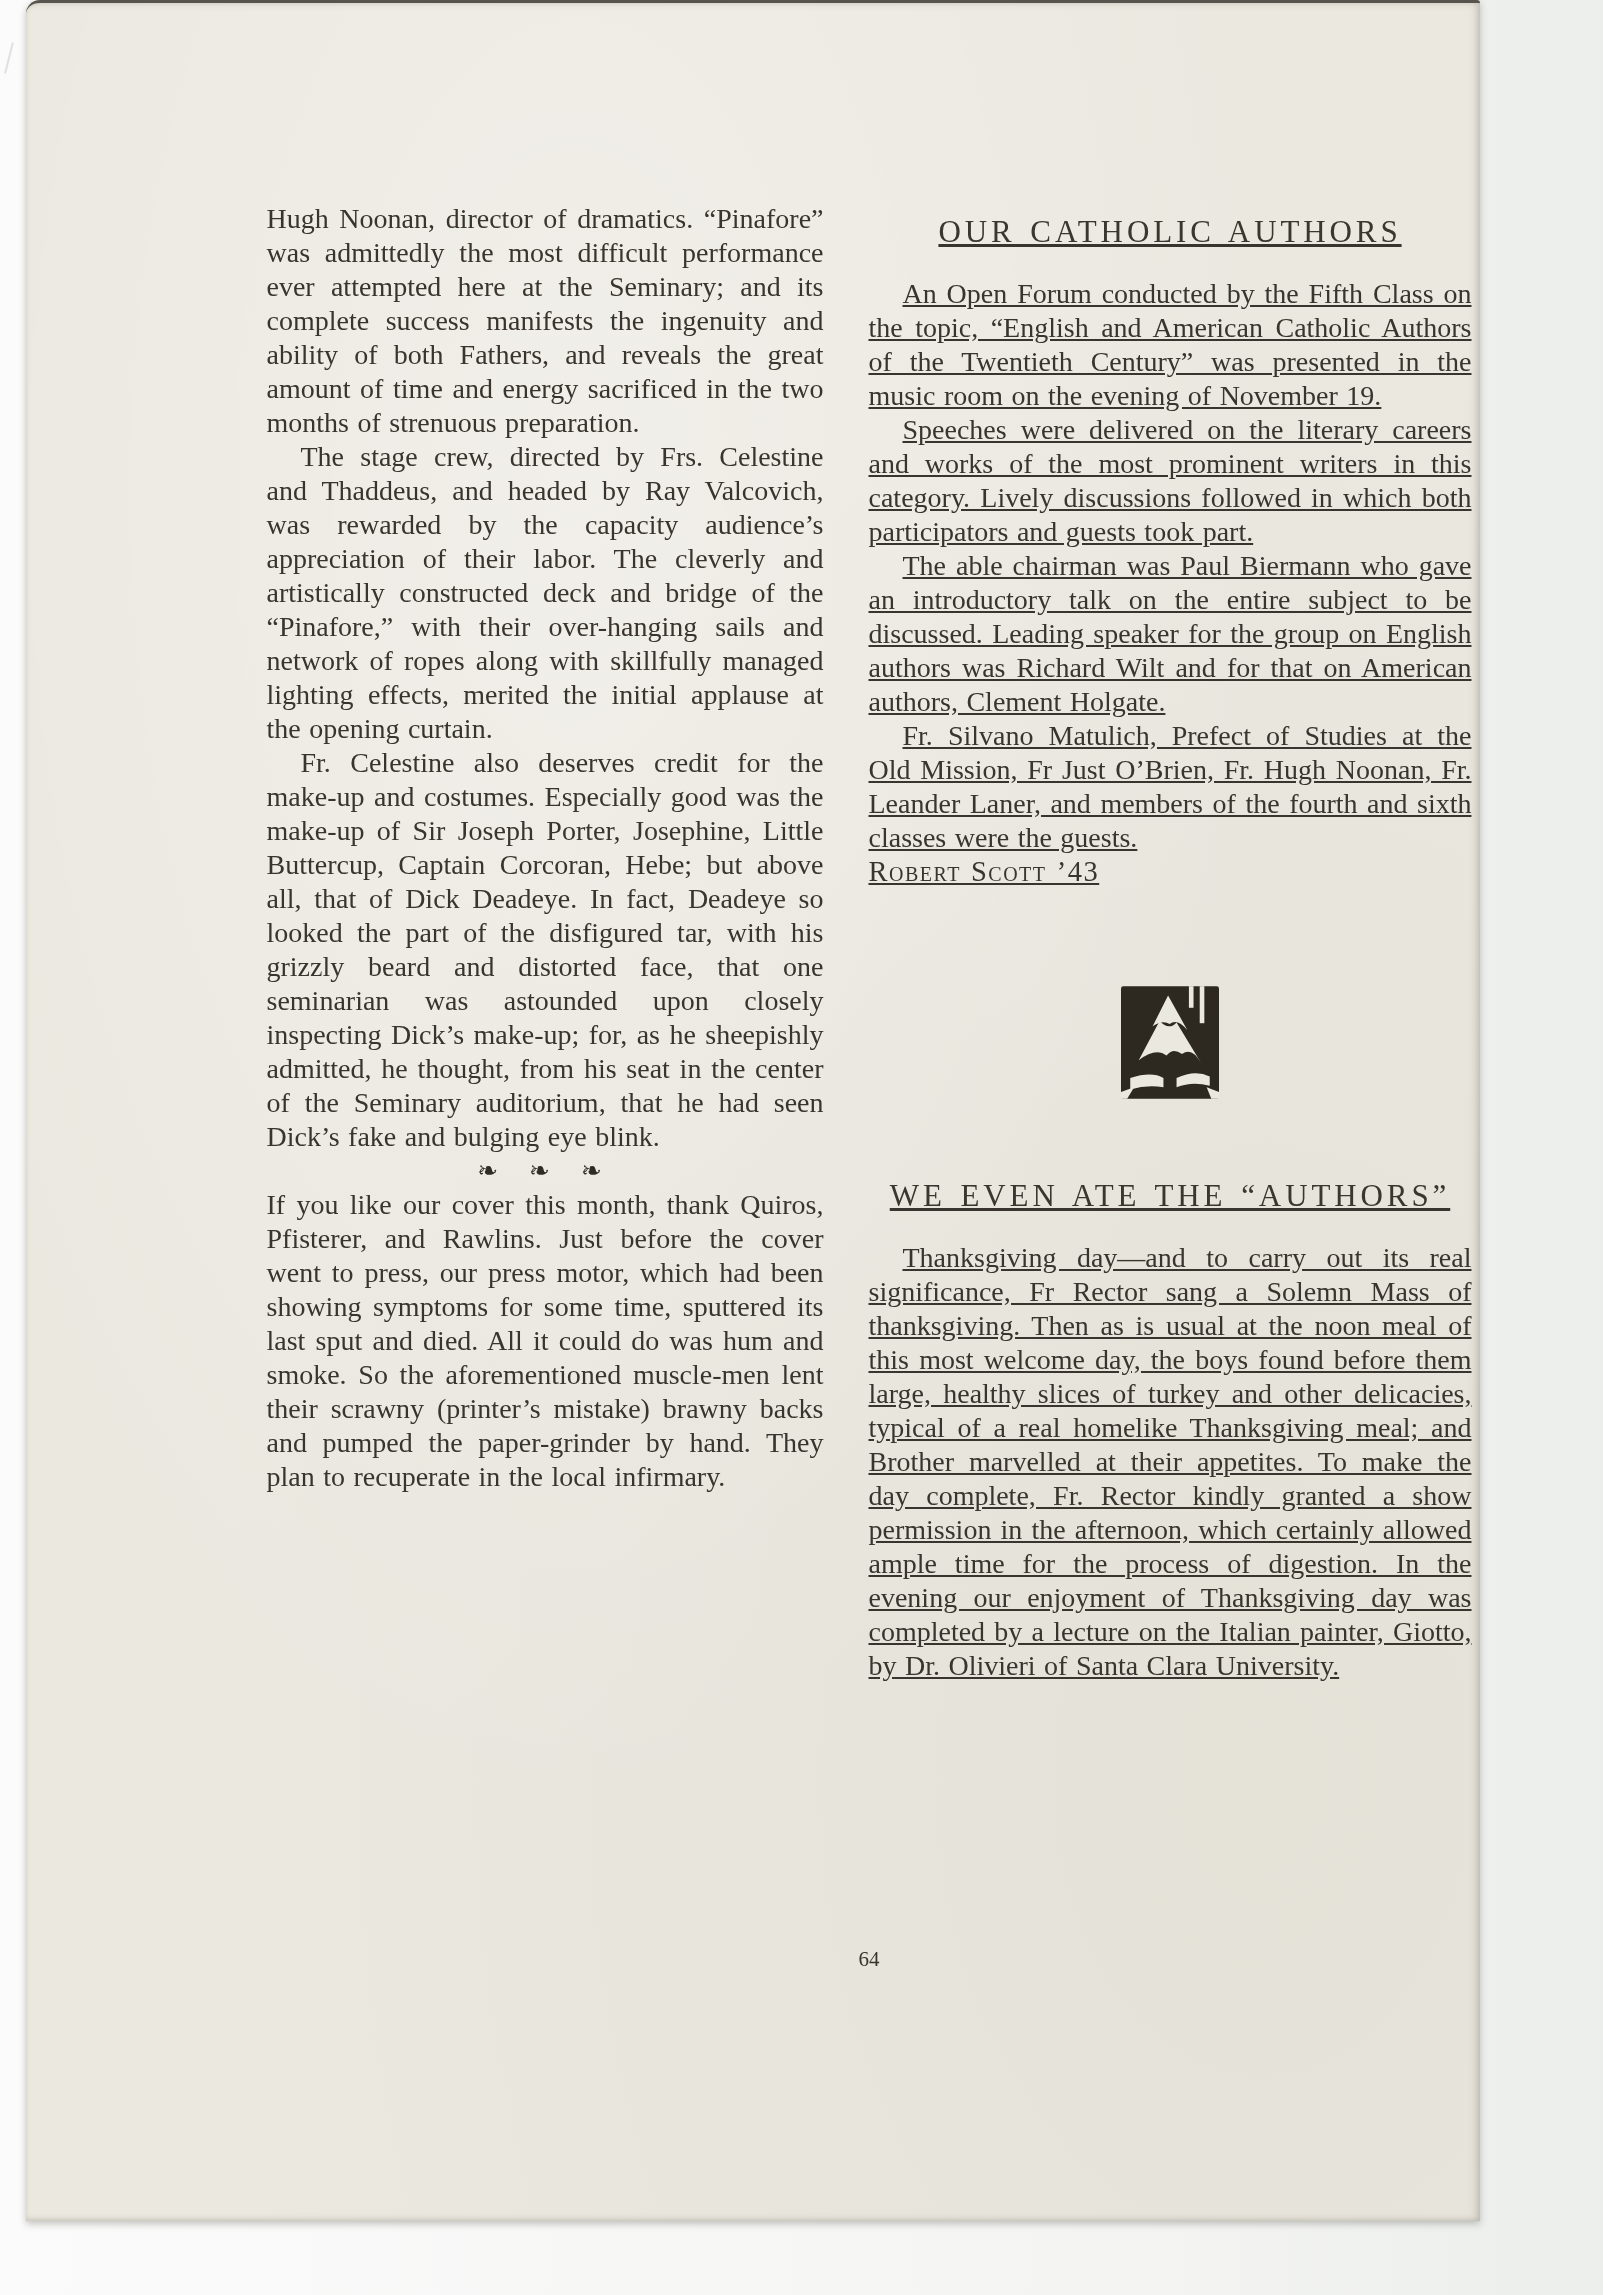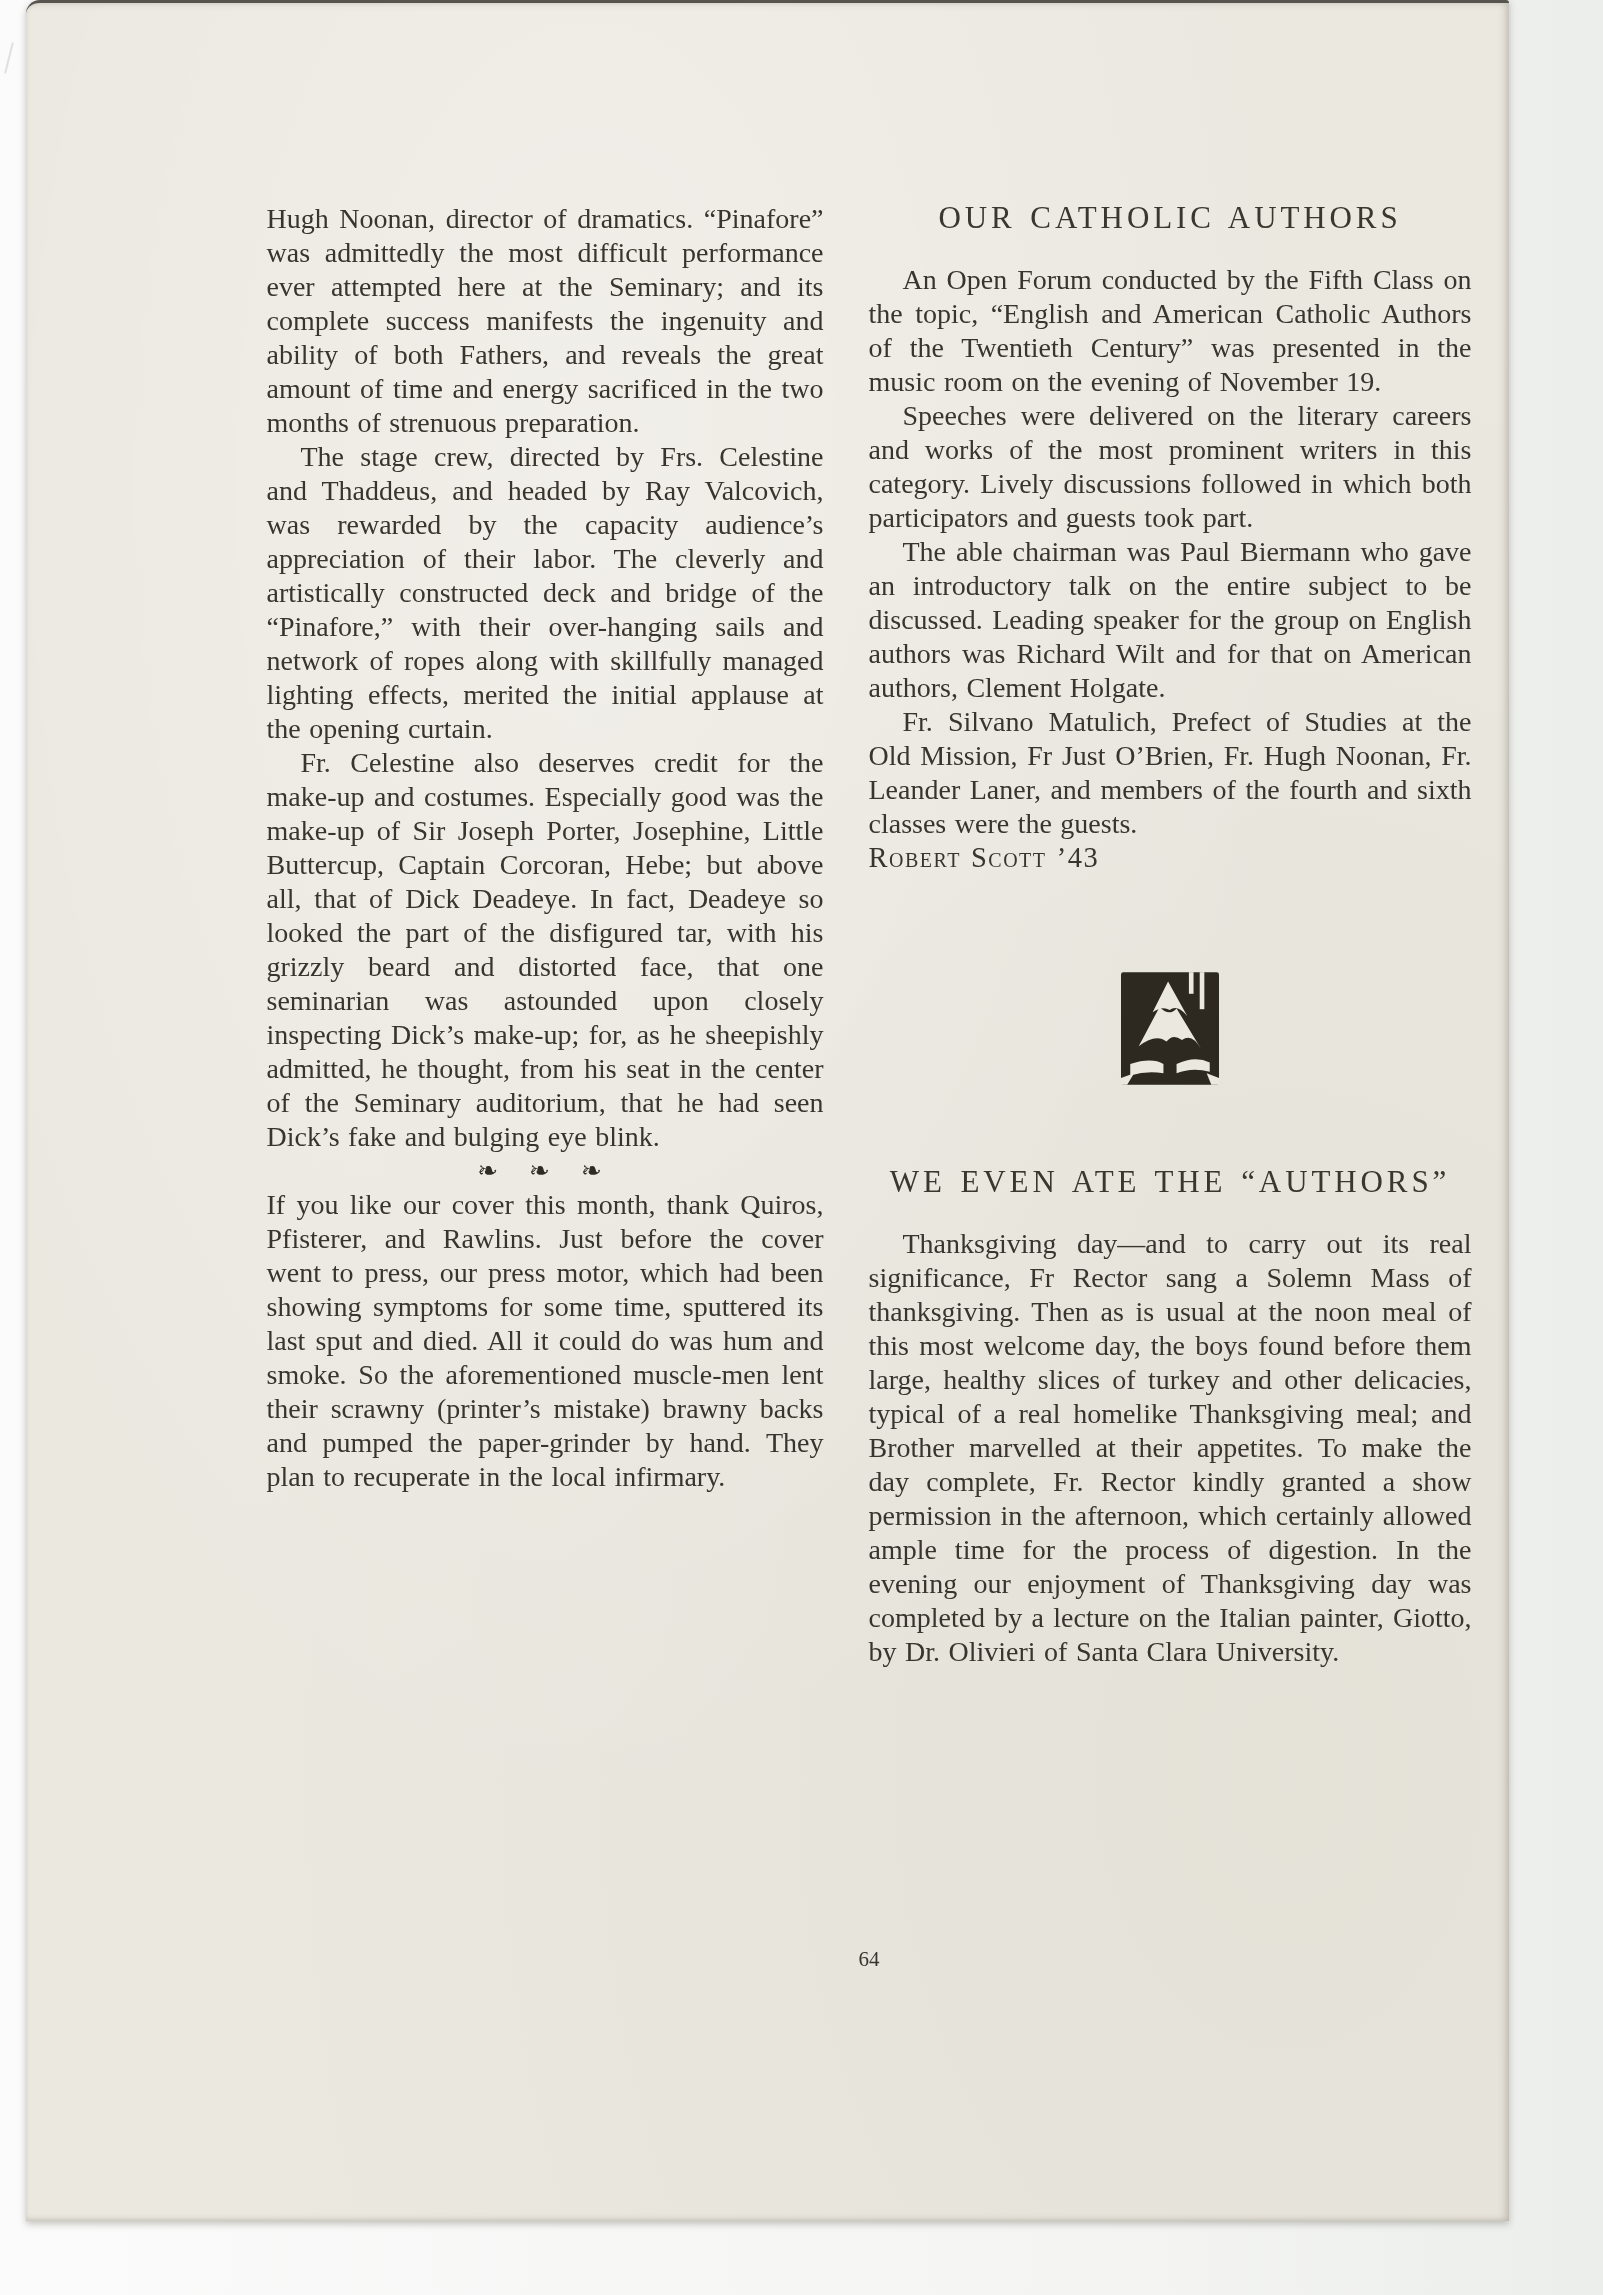--- a/index.html
+++ b/index.html
@@ -23,21 +23,20 @@
     background:
       radial-gradient(ellipse at 38% 22%, rgba(255,255,255,0.30), rgba(255,255,255,0) 55%),
       radial-gradient(ellipse at 85% 80%, rgba(210,205,190,0.25), rgba(255,255,255,0) 60%),
       #ebe8e0;
     border-top: 3.9px solid #56544d;
     border-radius: 14px 3.1px 0 0;
     box-shadow:
       0 2.3px 7.7px rgba(70, 70, 60, 0.30),
       inset -3.9px 0 7.7px rgba(110, 108, 98, 0.28),
       inset 0 -1.5px 4.6px rgba(140, 138, 128, 0.18);
-    padding-left: 29px;
   }
   .column {
     position: absolute;
     text-align: justify;
     font-size: 28px;
     line-height: 34px;
     color: #39352e;
     word-spacing: 1.5px;
   }
   .column p {
@@ -47,22 +46,23 @@
   .column p.no-indent {
     text-indent: 0;
   }
   .col-left {
     left: 241px;
     top: 199px;
     width: 557px;
   }
   .col-right {
     left: 843px;
-    top: 198px;
+    top: 212px;
     width: 603px;
+    text-decoration: underline;
   }
   .section-heading {
     font-size: 31px;
     font-weight: normal;
     letter-spacing: 3.9px;
     text-align: center;
     text-indent: 0;
     margin: 0 0 28px 0;
     color: #3b372f;
     word-spacing: 3.1px;

